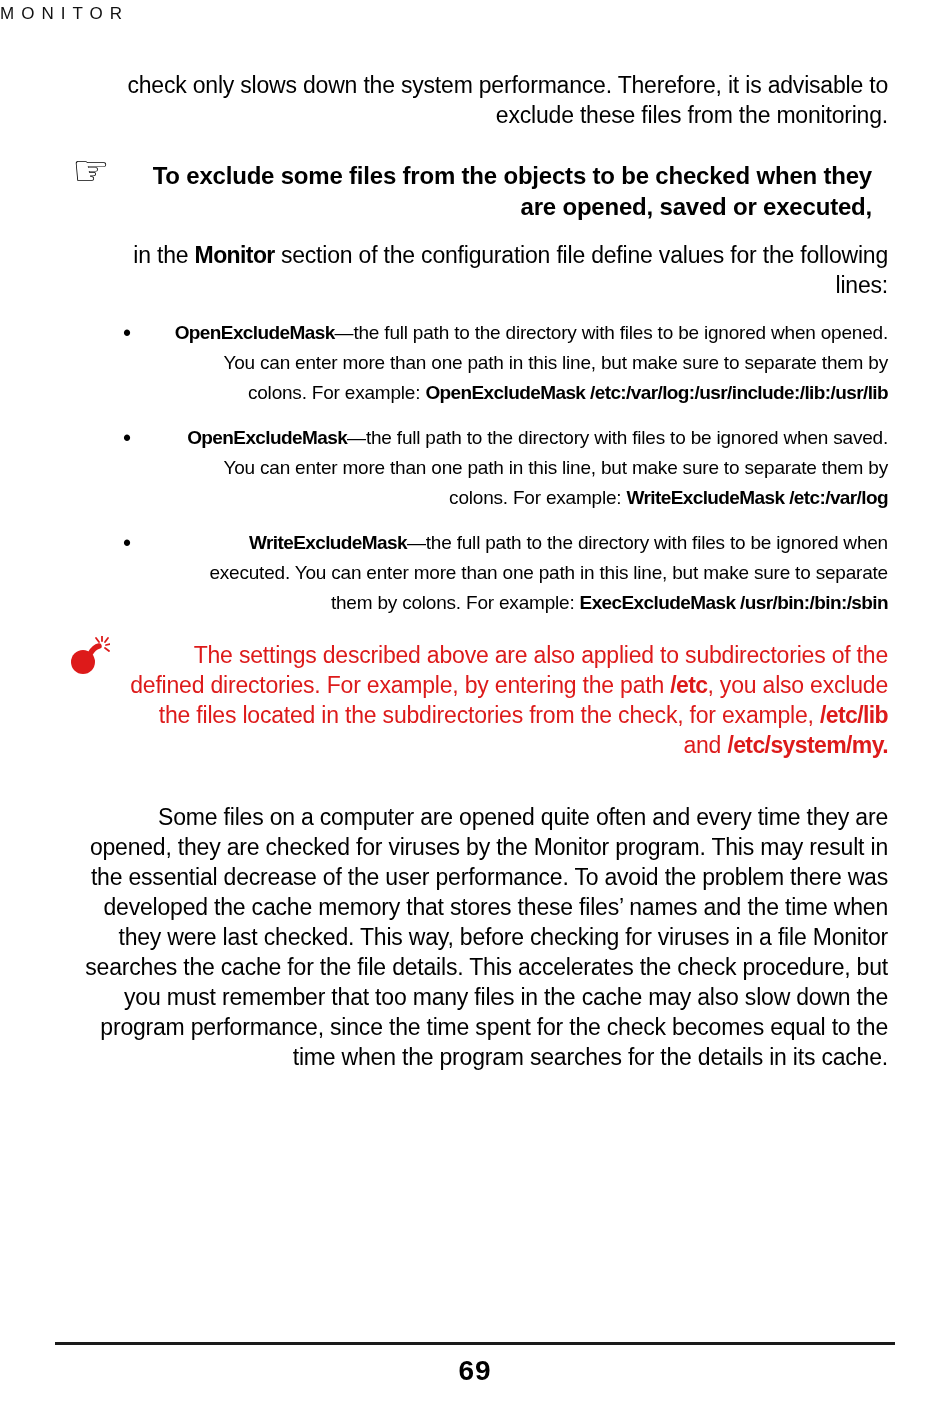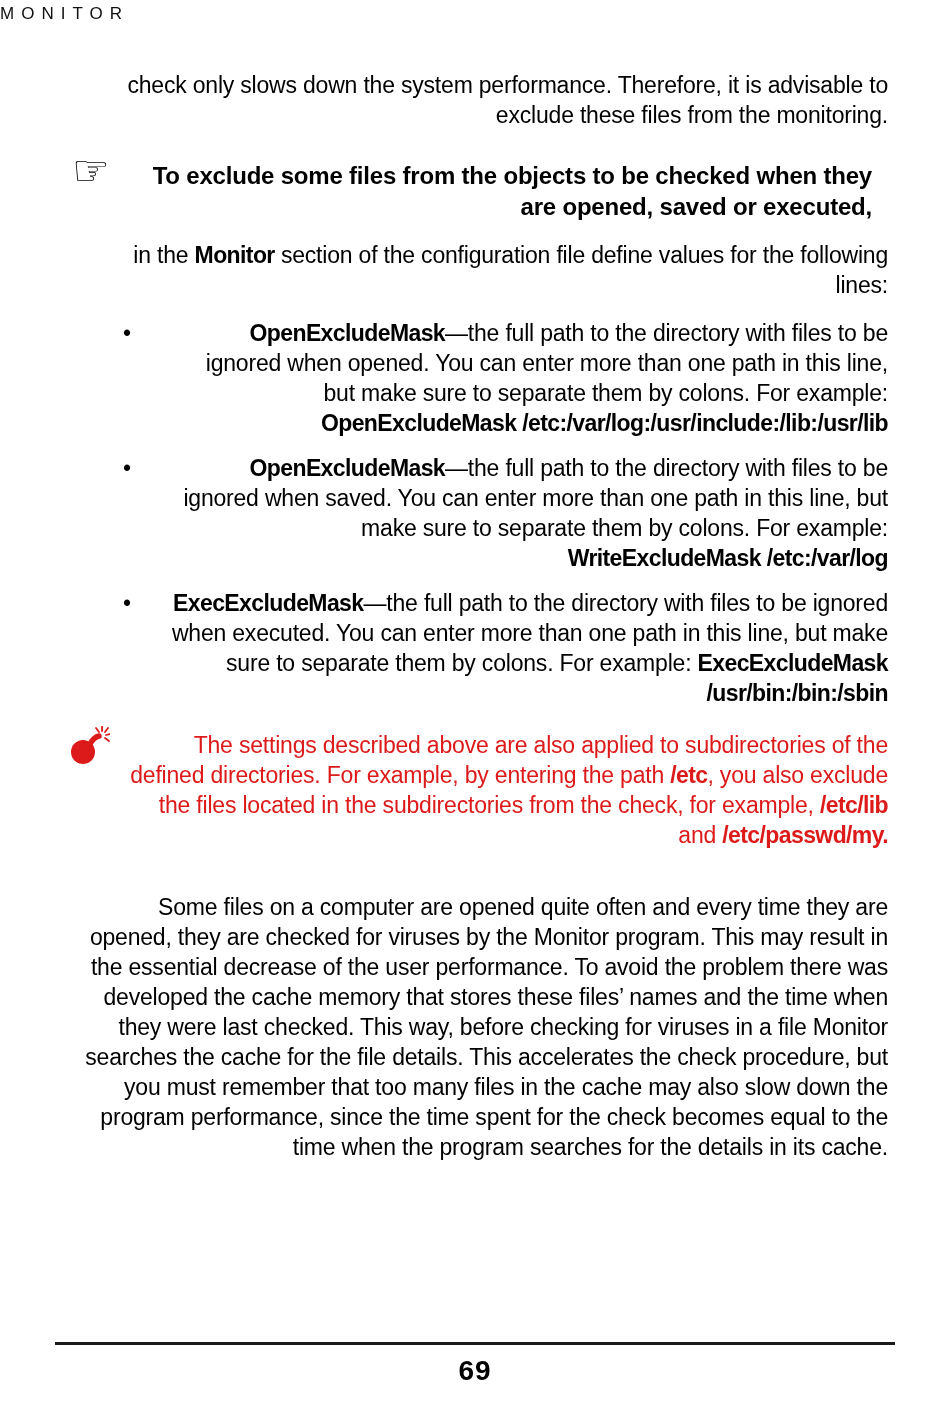--- a/index.html
+++ b/index.html
@@ -39,21 +39,21 @@
     font-weight: bold; margin: 16px;
     letter-spacing: -0.2px;
     max-width: 800px;
   }
   .procedure-intro { margin: 18px 0 0 42px; max-width: 792px; }
   .code { font-weight: bold; letter-spacing: -0.6px; }
   ul.options-list { margin: 18px 0 0 0; padding: 0; list-style: none; }
   ul.options-list li {
     position: relative;
     padding-left: 95px;
-    font-size: 23px; line-height: 30px;
+    font-size: 19px; line-height: 30px;
     letter-spacing: -0.2px;
     margin-top: 15px;
   }
   ul.options-list li::before {
     content: "\2022";
     position: absolute; left: 47px; top: 0;
     font-size: 23px;
   }
   .warning-note {
     position: relative;
@@ -92,38 +92,38 @@
   <div class="procedure-heading-row">
     <span class="hand-icon">☞</span>
     <h2 class="procedure-heading">To exclude some files from the objects to be checked when they are opened, saved or executed,</h2>
   </div>
 
   <p class="body-text procedure-intro"><span>in the </span><span class="code">Monitor</span><span> section of the configuration file define values for the following lines:</span></p>
 
   <ul class="options-list">
     <li><span class="code">OpenExcludeMask</span><span>—the full path to the directory with files to be ignored when opened. You can enter more than one path in this line, but make sure to separate them by colons. For example: </span><span class="code">OpenExcludeMask /etc:/var/log:/usr/include:/lib:/usr/lib</span></li>
     <li><span class="code">OpenExcludeMask</span><span>—the full path to the directory with files to be ignored when saved. You can enter more than one path in this line, but make sure to separate them by colons. For example: </span><span class="code">WriteExcludeMask /etc:/var/log</span></li>
-    <li><span class="code">ExecExcludeMask</span><span>—the full path to the directory with files to be ignored when executed. You can enter more than one path in this line, but make sure to separate them by colons. For example: </span><span class="code">ExecExcludeMask /usr/bin:/bin:/sbin</span></li>
+    <li><span class="code">WriteExcludeMask</span><span>—the full path to the directory with files to be ignored when executed. You can enter more than one path in this line, but make sure to separate them by colons. For example: </span><span class="code">ExecExcludeMask /usr/bin:/bin:/sbin</span></li>
   </ul>
 
   <div class="warning-note" style="color:#DD1A1A;">
     <span class="bomb-icon">
       <svg width="40" height="40" viewBox="0 0 40 40" aria-hidden="true">
         <circle cx="13" cy="26" r="12" fill="#DD1A1A"></circle>
         <path d="M20,18 Q24,11 29,10" stroke="#DD1A1A" stroke-width="5.5" fill="none" stroke-linecap="round"></path>
         <g stroke="#DD1A1A" stroke-width="1.8" stroke-linecap="round">
           <line x1="29" y1="6" x2="26" y2="2"></line>
           <line x1="32" y1="5" x2="32" y2="0"></line>
           <line x1="35" y1="6" x2="38" y2="2"></line>
           <line x1="36" y1="9" x2="40" y2="8"></line>
           <line x1="35" y1="12" x2="39" y2="15"></line>
         </g>
       </svg>
     </span>
-    <p class="note-text"><span>The settings described above are also applied to subdirectories of the defined directories. For example, by entering the path </span><span class="code">/etc</span><span>, you also exclude the files located in the subdirectories from the check, for example, </span><span class="code">/etc/lib</span><span> and </span><span class="code">/etc/passwd/my.</span></p>
+    <p class="note-text"><span>The settings described above are also applied to subdirectories of the defined directories. For example, by entering the path </span><span class="code">/etc</span><span>, you also exclude the files located in the subdirectories from the check, for example, </span><span class="code">/etc/lib</span><span> and </span><span class="code">/etc/system/my.</span></p>
   </div>
 
   <p class="body-text closing-paragraph">Some files on a computer are opened quite often and every time they are opened, they are checked for viruses by the Monitor program. This may result in the essential decrease of the user performance. To avoid the problem there was developed the cache memory that stores these files’ names and the time when they were last checked. This way, before checking for viruses in a file Monitor searches the cache for the file details. This accelerates the check procedure, but you must remember that too many files in the cache may also slow down the program performance, since the time spent for the check becomes equal to the time when the program searches for the details in its cache.</p>
 
 </div>
 
 <div class="page-footer">
   <hr class="footer-rule">
   <div class="page-number">69</div>
 </div>

